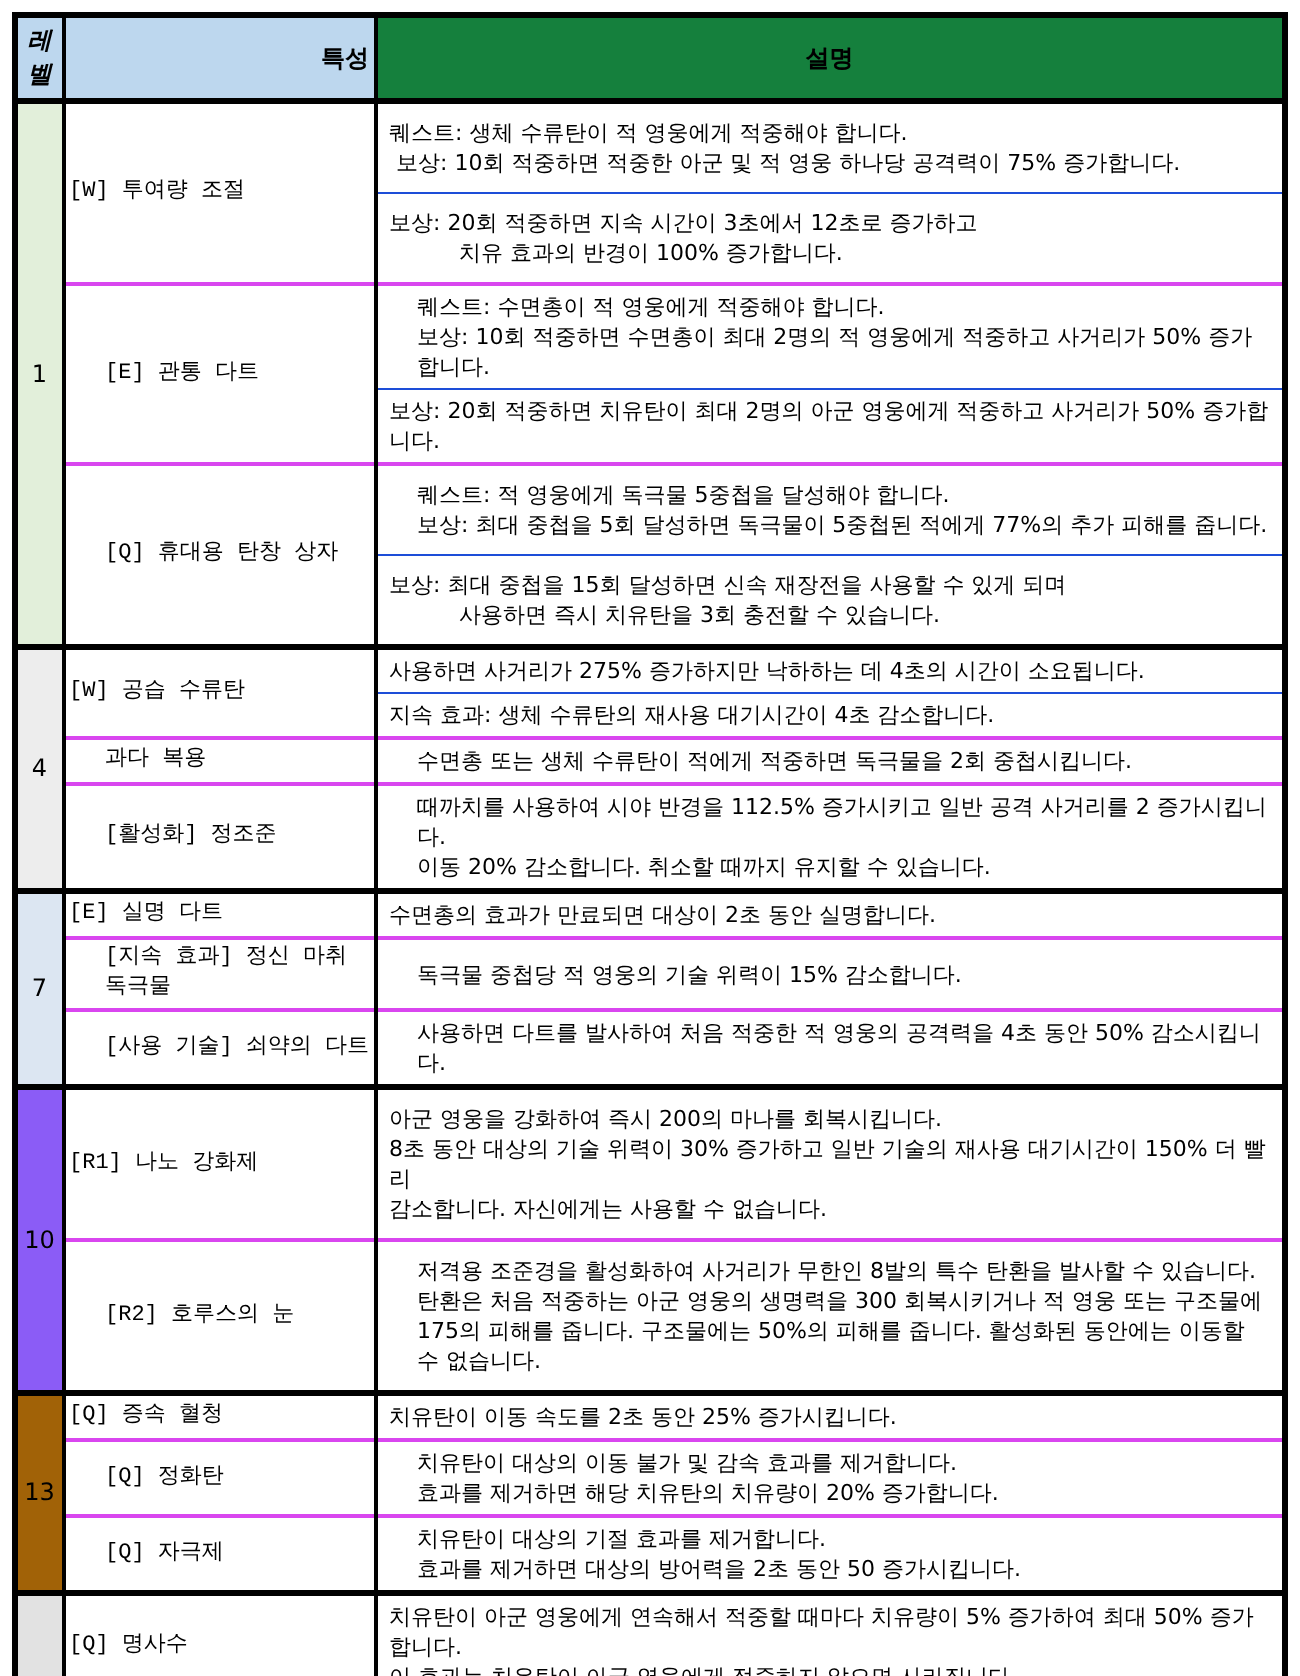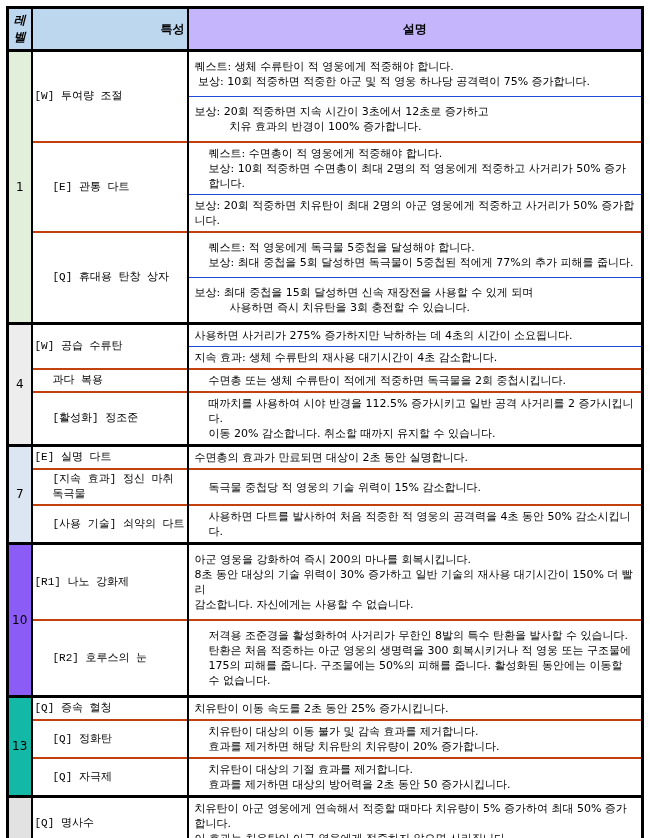--- a/index.html
+++ b/index.html
@@ -48,37 +48,37 @@
     padding: 2px 2px;
     font-family: Liberation Mono, monospace;
   }
   td.desc { border-right: 3px solid #000; white-space: pre-wrap; }
   td.desc.tall { padding-top: 7px; padding-bottom: 7px; }
   td.desc b, td.desc .lead { font-weight: normal; }
 
   
   tr.g > td { border-top: 3px solid #000; }
   
-  tr.t > td { border-top: 2px solid #c2410c; padding-left: 20px; }
+  tr.t > td { border-top: 2px solid #d946ef; padding-left: 20px; }
 </style>
 </head>
 <body>
 
 <div class="page">
 <table class="talents">
   <colgroup>
         <col class="c-lv">
         <col class="c-tr">
         <col class="c-ds">
       </colgroup>
   <thead>
     <tr>
       <th style="background: rgb(189, 215, 238); font-style: italic;">레벨</th>
       <th style="background: rgb(189, 215, 238); text-align: right;">특성</th>
-      <th style="background: #c4b5fd;">설명</th>
+      <th style="background: #15803d;">설명</th>
     </tr>
   </thead>
   <tbody>
 
     <tr class="g">
       <td class="lv" rowspan="6" style="background: rgb(226, 239, 218);">1</td>
       <td class="trait" rowspan="2">[W] 투여량 조절</td>
       <td class="desc tall"><b class="lead">퀘스트:</b><span> 생체 수류탄이 적 영웅에게 적중해야 합니다.
  보상: 10회 적중하면 적중한 아군 및 적 영웅 하나당 공격력이 75% 증가합니다.</span></td>
     </tr>
@@ -144,21 +144,21 @@
 감소합니다. 자신에게는 사용할 수 없습니다.</span></td>
     </tr>
     <tr class="t">
       <td class="trait">[R2] 호루스의 눈</td>
       <td class="desc tall"><b class="lead"></b><span>저격용 조준경을 활성화하여 사거리가 무한인 8발의 특수 탄환을 발사할 수 있습니다.
 탄환은 처음 적중하는 아군 영웅의 생명력을 300 회복시키거나 적 영웅 또는 구조물에
 175의 피해를 줍니다. 구조물에는 50%의 피해를 줍니다. 활성화된 동안에는 이동할 수 없습니다.</span></td>
     </tr>
 
     <tr class="g">
-      <td class="lv" rowspan="3" style="background: #14b8a6;">13</td>
+      <td class="lv" rowspan="3" style="background: #a16207;">13</td>
       <td class="trait">[Q] 증속 혈청</td>
       <td class="desc"><b class="lead"></b><span>치유탄이 이동 속도를 2초 동안 25% 증가시킵니다.</span></td>
     </tr>
     <tr class="t">
       <td class="trait">[Q] 정화탄</td>
       <td class="desc"><b class="lead"></b><span>치유탄이 대상의 이동 불가 및 감속 효과를 제거합니다.
 효과를 제거하면 해당 치유탄의 치유량이 20% 증가합니다.</span></td>
     </tr>
     <tr class="t">
       <td class="trait">[Q] 자극제</td>

